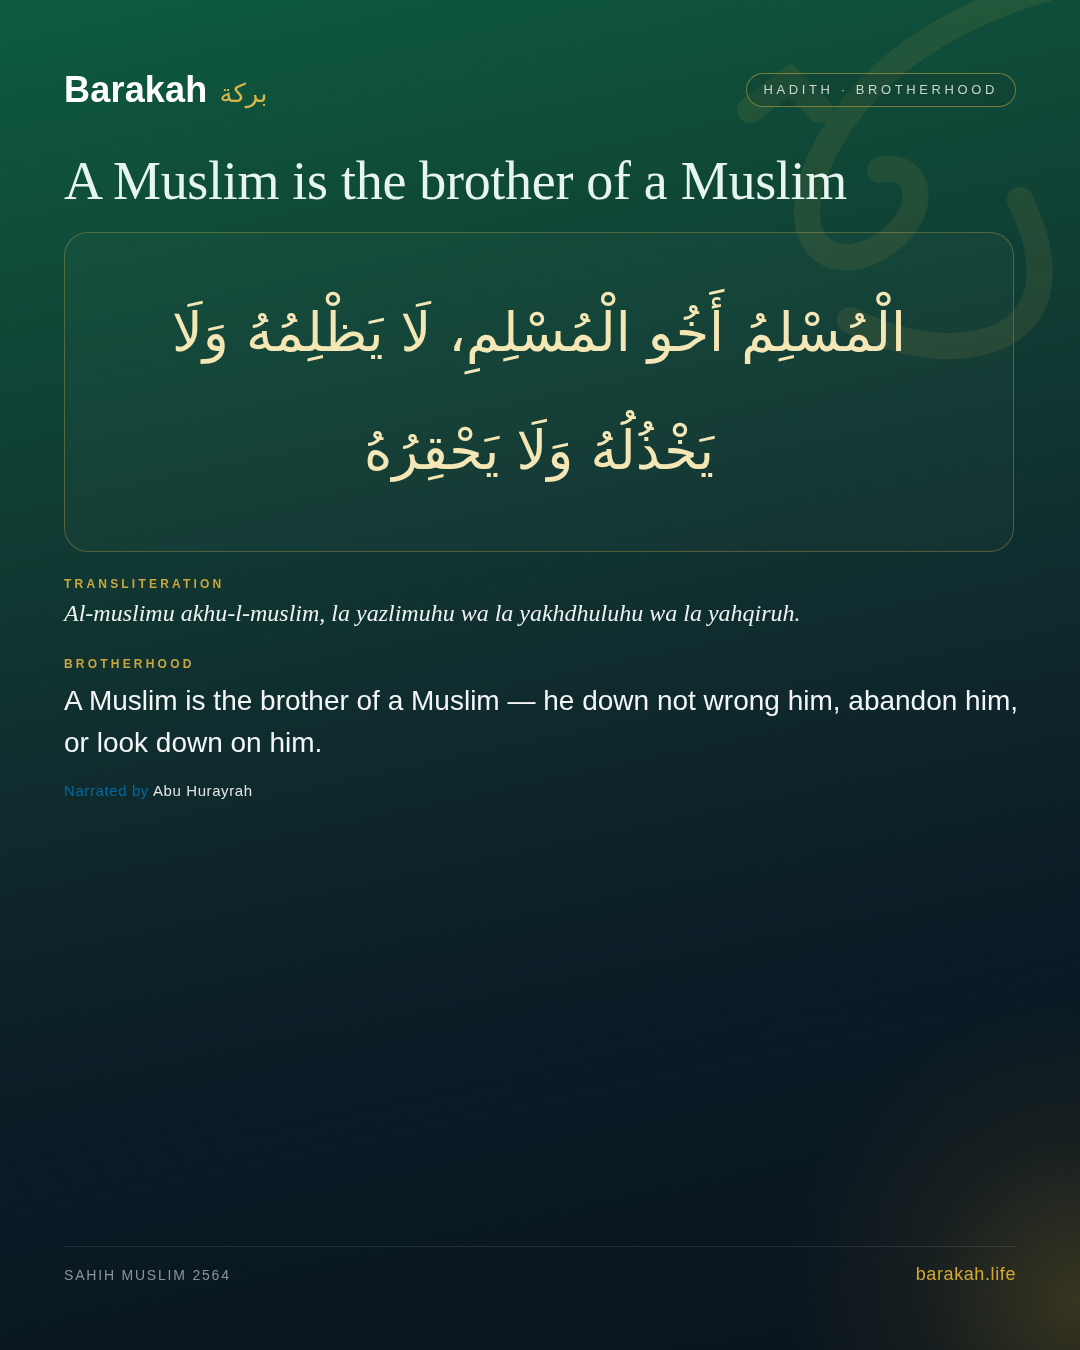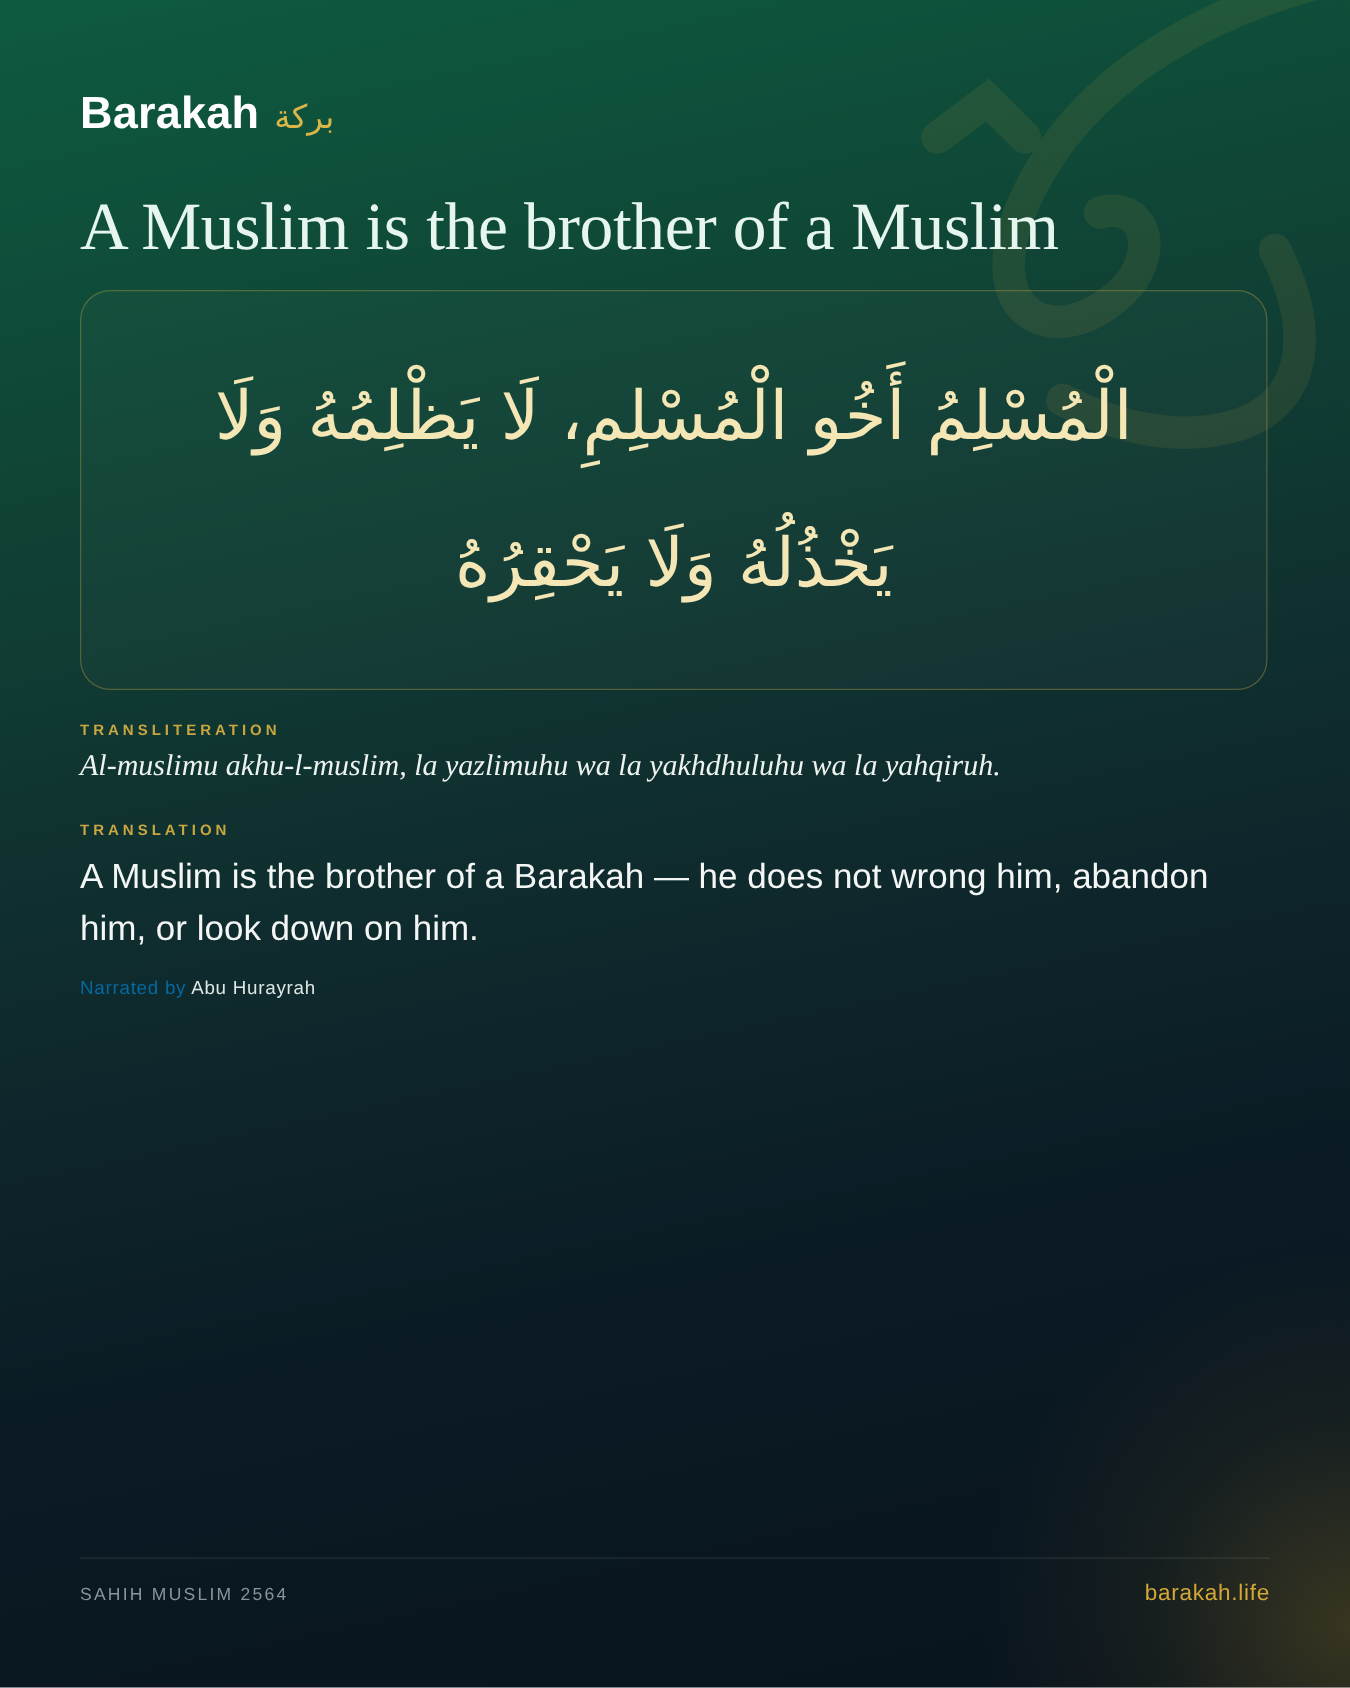--- a/index.html
+++ b/index.html
@@ -81,33 +81,34 @@
     <path d="M60 150 L 100 120 L 130 150"></path>
     <path d="M330 240 C 360 300, 360 360, 300 380 C 250 395, 200 380, 160 360"></path>
   </g>
 </svg>
 
 <div class="header">
   <div class="brand">
     <span class="brand-name">Barakah</span>
     <span class="brand-ar">بركة</span>
   </div>
+  <div class="pill">HADITH · BROTHERHOOD</div>
 </div>
 
 <div class="title">A Muslim is the brother of a Muslim</div>
 
 <div class="arabic-card">
   <div class="arabic-text">الْمُسْلِمُ أَخُو الْمُسْلِمِ، لَا يَظْلِمُهُ وَلَا يَخْذُلُهُ وَلَا يَحْقِرُهُ</div>
 </div>
 
 <div class="label" style="top:577px;">TRANSLITERATION</div>
 <div class="translit">Al-muslimu akhu-l-muslim, la yazlimuhu wa la yakhdhuluhu wa la yahqiruh.</div>
 
-<div class="label" style="top:657px;">TRANSLATION</div>
-<div class="translation">A Muslim is the brother of a Barakah — he does not wrong him, abandon him, or look down on him.</div>
+<div class="label" style="top:657px;">BROTHERHOOD</div>
+<div class="translation">A Muslim is the brother of a Muslim — he down not wrong him, abandon him, or look down on him.</div>
 
 <div class="narrator">
   <span class="pre">Narrated by</span>
   <span class="name">Abu Hurayrah</span>
 </div>
 
 <div class="footer-line"></div>
 <div class="footer">
   <span class="source">SAHIH MUSLIM 2564</span>
   <span class="site">barakah.life</span>

